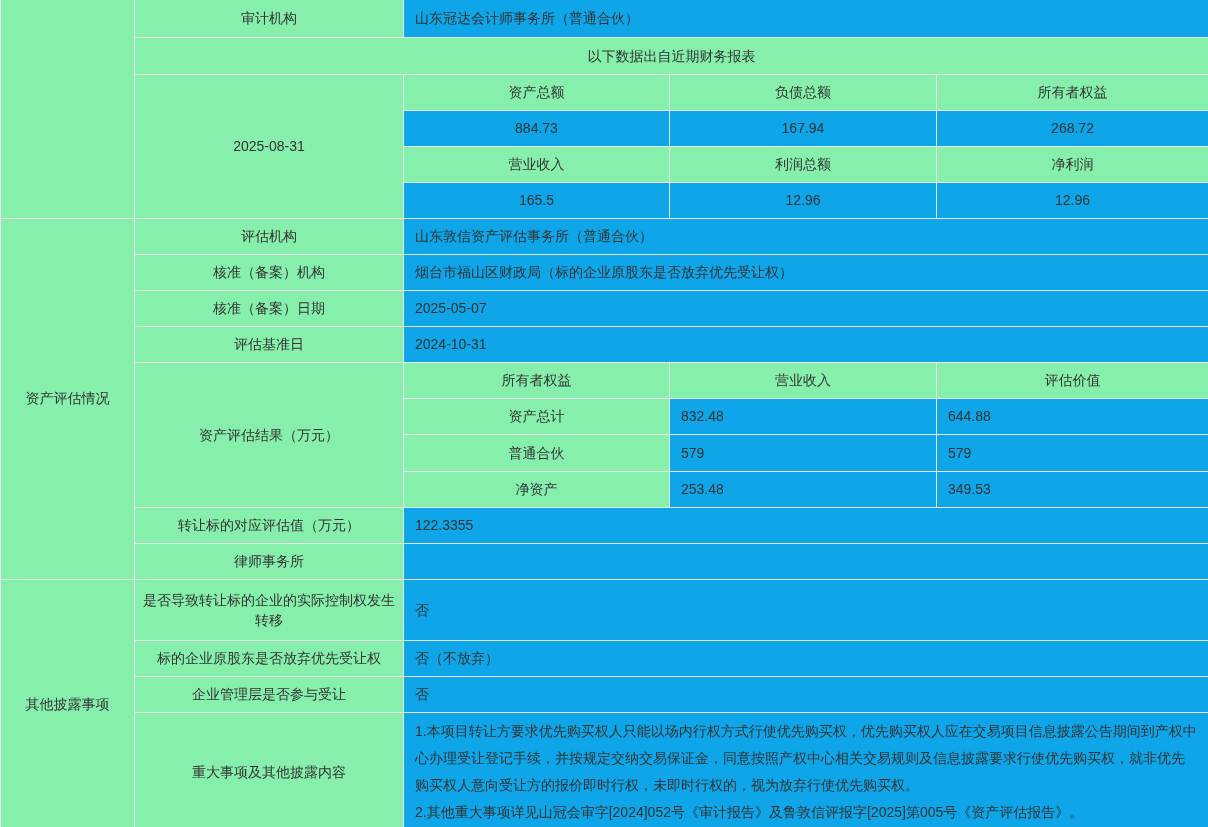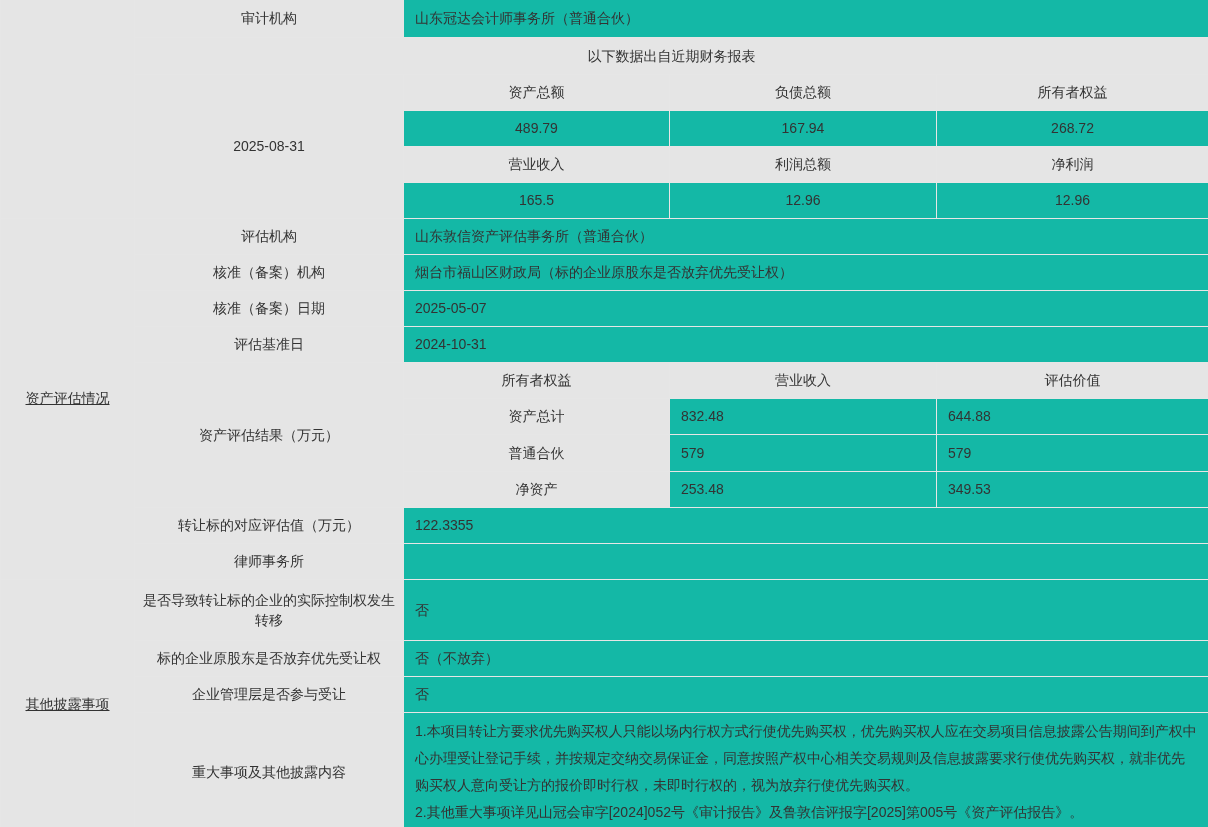--- a/index.html
+++ b/index.html
@@ -16,25 +16,25 @@
     width:1208px;
     border-left:1px solid #e6e6e6;
   }
   table.disclosure td{
     border-right:1px solid #e6e6e6;
     border-bottom:1px solid #e6e6e6;
     vertical-align:middle;
     overflow:hidden;
     word-break:break-all;
   }
-  .g{background:#e5e5e5;}
-  .w{background:#14b8a6;}
+  .g{background:#86efac;}
+  .w{background:#0ea5e9;}
   .c{text-align:center;padding:2px 8px;line-height:20px;}
   .l{text-align:left;padding:2px 11px;line-height:20px;}
-  .grp{text-align:center;padding:2px 6px;text-decoration:underline;}
+  .grp{text-align:center;padding:2px 6px;}
   .pre{
     white-space:pre-line;
     text-align:left;
     line-height:27px;
     padding:5px 11px;
     vertical-align:middle;
   }
 </style>
 </head>
 <body>
@@ -61,21 +61,21 @@
     </tr>
 
     <tr style="height:36px">
       <td class="g c" rowspan="4">2025-08-31</td>
       <td class="g c">资产总额</td>
       <td class="g c">负债总额</td>
       <td class="g c">所有者权益</td>
     </tr>
 
     <tr style="height:36px">
-      <td class="w c">489.79</td>
+      <td class="w c">884.73</td>
       <td class="w c">167.94</td>
       <td class="w c">268.72</td>
     </tr>
 
     <tr style="height:36px">
       <td class="g c">营业收入</td>
       <td class="g c">利润总额</td>
       <td class="g c">净利润</td>
     </tr>
 

